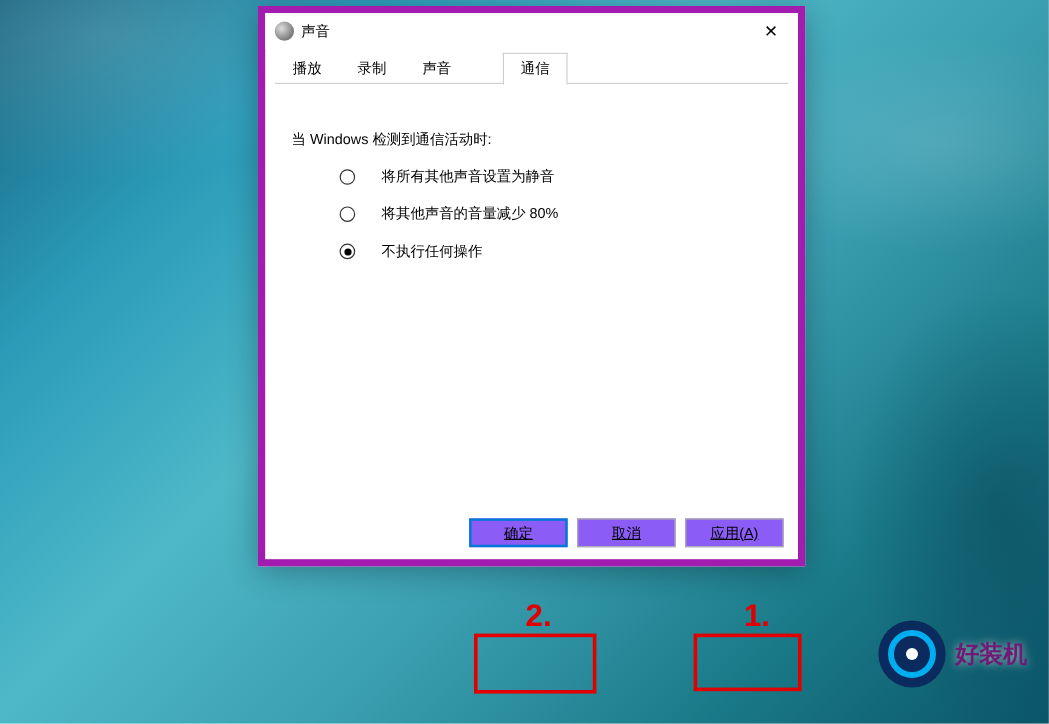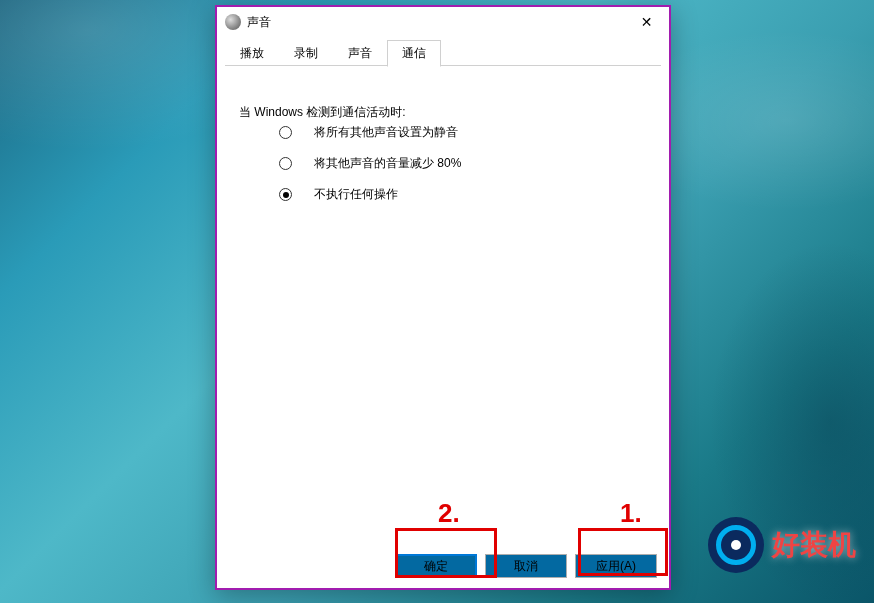--- a/index.html
+++ b/index.html
@@ -23,23 +23,23 @@
       radial-gradient(ellipse 400px 200px at 10% 5%, rgba(255,255,255,0.15), transparent 60%),
       radial-gradient(ellipse 300px 150px at 90% 20%, rgba(255,255,255,0.12), transparent 60%),
       radial-gradient(ellipse 200px 300px at 95% 70%, rgba(0,40,60,0.3), transparent 60%);
   }
   
   .dialog {
     position: absolute;
     left: 215px;
     top: 5px;
     width: 456px;
-    height: 585px;
-    background: #fff;
-    border: 2px solid #a21caf;
+    height: 467px;
+    background: #fff;
+    border: 6px solid #a21caf;
     box-shadow: 0 5px 25px rgba(0,0,0,0.3);
   }
   
   .titlebar {
     height: 30px;
     display: flex;
     align-items: center;
     padding: 0 0 0 8px;
     background: #fff;
   }
@@ -85,20 +85,21 @@
     cursor: pointer;
     position: relative;
     z-index: 1;
     color: #000;
   }
   .tab.active {
     border-color: #d0d0d0;
     background: #fff;
     border-bottom: 1px solid #fff;
     margin-bottom: -1px;
+    margin-left: 28px;
   }
   
   .content {
     padding: 18px 22px;
   }
   
   .info-row {
     display: flex;
     gap: 12px;
     padding: 6px 0 20px 4px;
@@ -109,21 +110,21 @@
     flex-shrink: 0;
   }
   .info-text {
     color: #000;
     line-height: 1.6;
     max-width: 310px;
   }
   
   .section-label {
     color: #000;
-    margin: 20px 0 3px 0;
+    margin: 20px 0 14px 0;
   }
   
   .radio-group {
     padding-left: 40px;
   }
   .radio-item {
     display: flex;
     align-items: center;
     gap: 22px;
     margin-bottom: 14px;
@@ -151,26 +152,27 @@
     position: absolute;
     bottom: 10px;
     right: 12px;
     display: flex;
     gap: 8px;
   }
   .btn {
     width: 82px;
     height: 24px;
     border: 1px solid #adadad;
-    background: #0369a1;
-    display: flex;
-    align-items: center;
-    justify-content: center;
-    cursor: pointer;
-    color: #000;
+    background: #8b5cf6;
+    display: flex;
+    align-items: center;
+    justify-content: center;
+    cursor: pointer;
+    color: #000;
+    text-decoration: underline;
   }
   .btn.default {
     border: 2px solid #0078d7;
   }
   
   .annotation {
     position: absolute;
     font-family: Arial, sans-serif;
     font-size: 26px;
     font-weight: bold;
@@ -212,23 +214,23 @@
   .logo-circle::before {
     content: "";
     position: absolute;
     width: 10px;
     height: 10px;
     background: #fff;
     border-radius: 50%;
     z-index: 2;
   }
   .logo-text {
-    font-size: 28px;
+    font-size: 20px;
     font-weight: bold;
-    color: #ef4444;
+    color: #701a75;
     text-shadow: 0 0 8px rgba(255,255,255,0.6);
   }
 </style>
 </head>
 <body>
 
 <div class="dialog">
 
   <div class="titlebar">
     <div class="titlebar-icon"></div>

